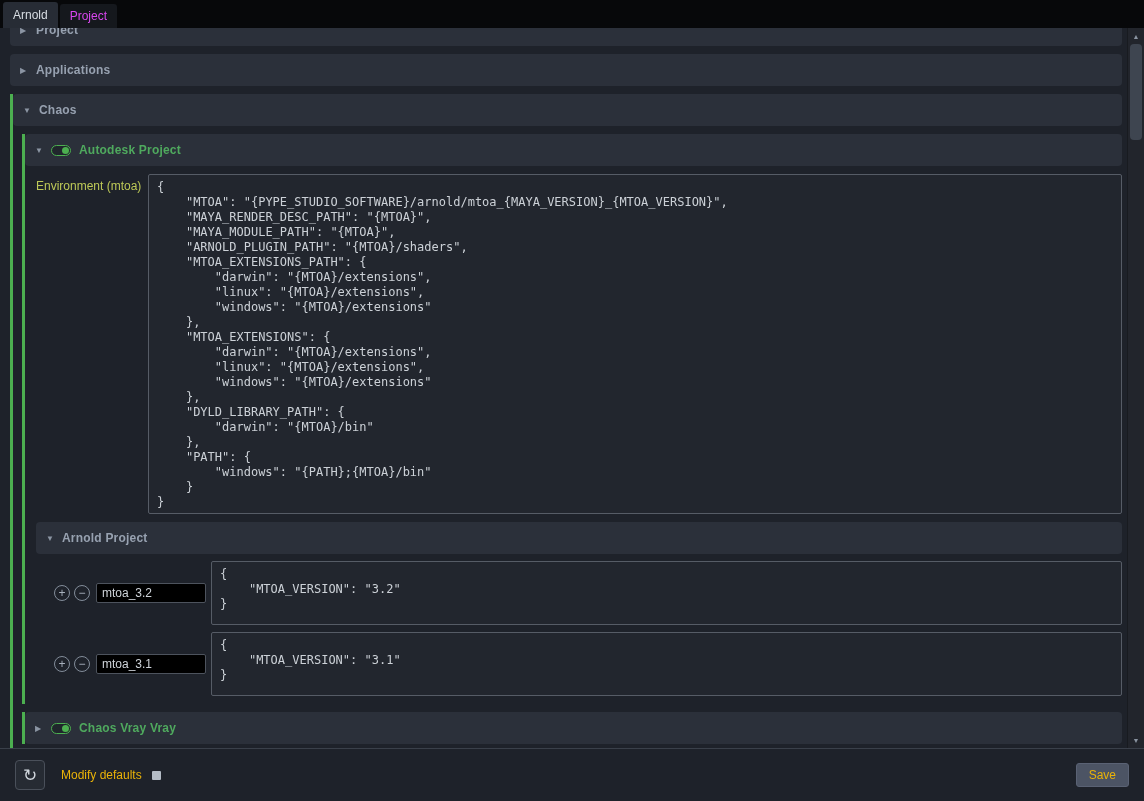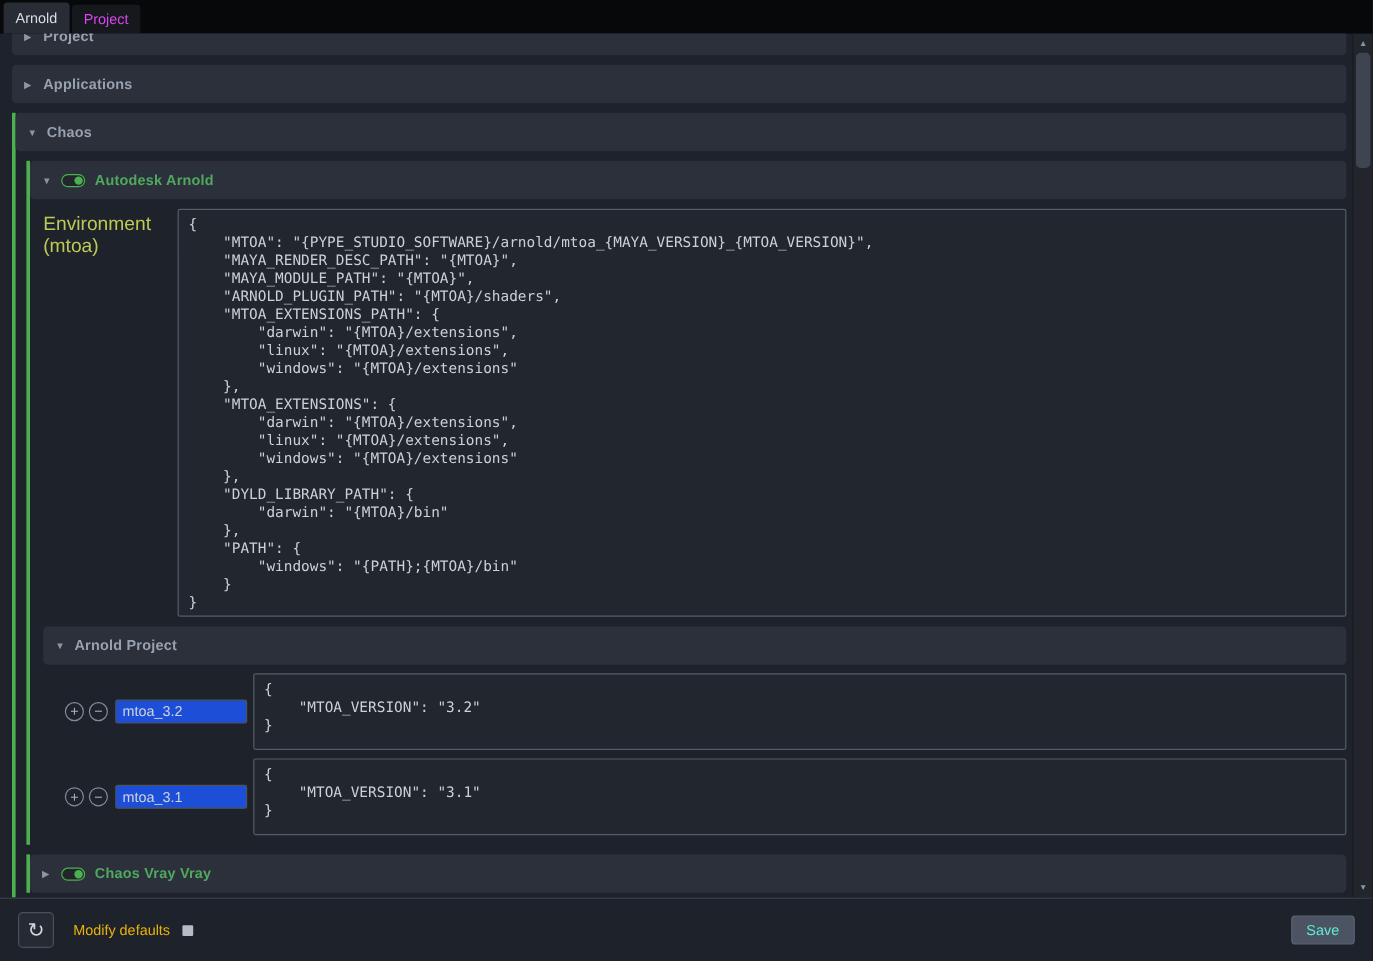--- a/index.html
+++ b/index.html
@@ -27,41 +27,41 @@
   }
   .caret { width:16px; flex:none; font-size:8px; color:#8b95a3; }
   .sec-title { font-size:12px; font-weight:bold; color:var(--header_text,#97a1b0); letter-spacing:.2px; }
   .sec-title.green { color:var(--title_green,#4fa95e); }
 
   .green-edge { border-left:3px solid var(--accent_green,#4caf50); }
   .tools-body { padding:0 0 6px 9px; }
   .arnold-body { padding:8px 0 8px 11px; }
 
   .env-row { display:flex; align-items:flex-start; }
-  .env-label { width:112px; flex:none; padding-top:5px; font-size:16px; color:var(--modified_label,#bdc957); }
+  .env-label { width:112px; flex:none; padding-top:5px; font-size:12px; color:var(--modified_label,#bdc957); }
 
   textarea.code {
     background:#22262e; border:1px solid #565c66; border-radius:2px;
     color:var(--code_text,#ccd1d7);
     font-family:"DejaVu Sans Mono",monospace; font-size:12px; line-height:15px;
     padding:5px 8px; resize:none; box-sizing:border-box; overflow:hidden; outline:none;
   }
   .env-code { flex:1; height:340px; }
   .version-code { flex:1; height:64px; }
 
   .versions { margin-top:8px; }
   .version-row { display:flex; align-items:center; margin-top:7px; padding-left:18px; }
   .round-btn {
     width:16px; height:16px; flex:none; border-radius:50%;
     border:1px solid #828c99; background:transparent; color:#a8b1bd;
     font-size:12px; line-height:13px; text-align:center; padding:0; margin-right:4px;
     box-sizing:border-box; font-family:inherit; cursor:default;
   }
   .name-input {
-    width:110px; height:20px; flex:none; background:#1d4ed8; border:1px solid #4d535d;
+    width:110px; height:20px; flex:none; background:#000000; border:1px solid #4d535d;
     border-radius:2px; color:#cfd4da; font-size:12px; padding:0 5px; margin:0 5px 0 2px;
     box-sizing:border-box; font-family:"Liberation Sans",sans-serif; outline:none;
   }
 
   .toggle {
     width:20px; height:11px; flex:none; border-radius:6px; position:relative;
     border:1px solid var(--accent_green,#4caf50); background:#20262c; margin-right:8px; box-sizing:border-box;
   }
   .toggle::after {
     content:""; position:absolute; right:1px; top:1px; width:7px; height:7px;
@@ -82,21 +82,21 @@
     display:flex; align-items:center; padding:0 15px;
   }
   .refresh-btn {
     width:30px; height:30px; padding:0; border:1px solid #4a505a; border-radius:4px;
     background:#262b33; color:#d0d6dd; font-size:17px; line-height:27px; text-align:center; cursor:default;
   }
   .md-label { margin-left:16px; font-size:12px; color:#eab308; }
   .md-check { width:9px; height:9px; background:#b4bcc6; margin-left:10px; border-radius:1px; }
   .save-btn {
     margin-left:auto; padding:4px 12px; background:#4c5464; border:1px solid #5a6274;
-    border-radius:3px; color:#5eead4; font-size:12px; font-family:inherit; cursor:default;
+    border-radius:3px; color:#eab308; font-size:12px; font-family:inherit; cursor:default;
   }
 </style>
 </head>
 <body>
 
 <div class="app">
 
   <div class="tabbar">
     <div class="tab active">Arnold</div>
     <div class="tab">Project</div>
@@ -124,21 +124,21 @@
           <span class="caret">▼</span>
           <span class="sec-title">Chaos</span>
         </div>
 
         <div class="tools-body">
 
           <div class="sec green-edge">
             <div class="sec-header">
               <span class="caret">▼</span>
               <span class="toggle"></span>
-              <span class="sec-title green">Autodesk Arnold</span>
+              <span class="sec-title green">Autodesk Project</span>
             </div>
 
             <div class="arnold-body">
 
               <div class="env-row">
                 <div class="env-label">Environment (mtoa)</div>
                 <textarea class="code env-code" spellcheck="false" style="">{
     "MTOA": "{PYPE_STUDIO_SOFTWARE}/arnold/mtoa_{MAYA_VERSION}_{MTOA_VERSION}",
     "MAYA_RENDER_DESC_PATH": "{MTOA}",
     "MAYA_MODULE_PATH": "{MTOA}",

